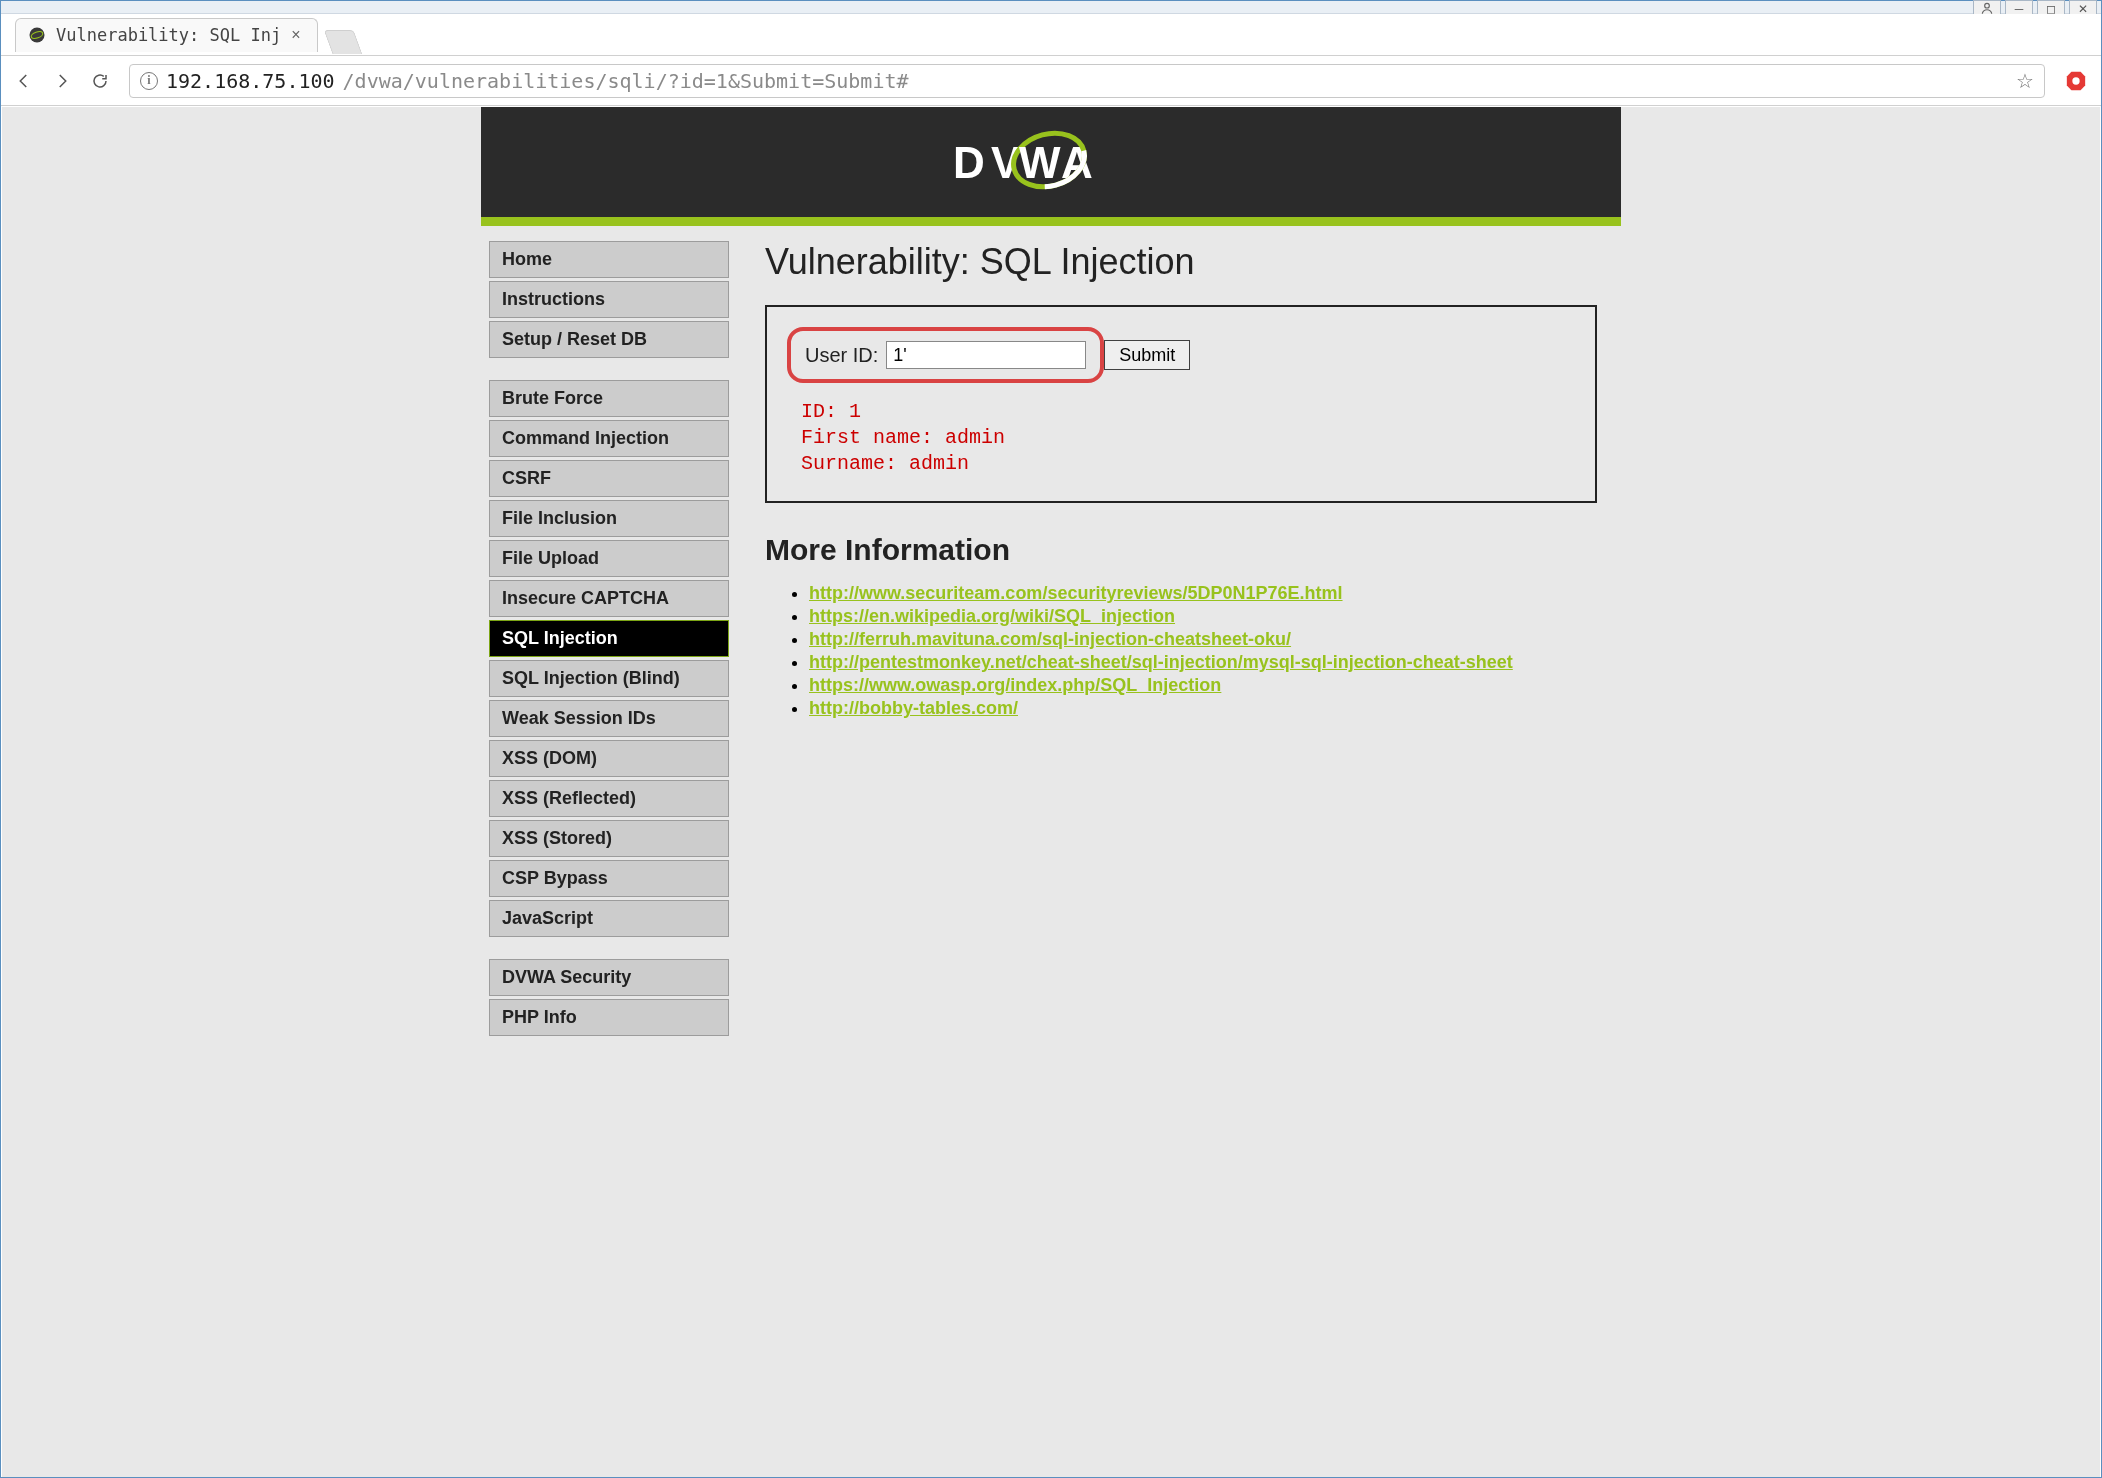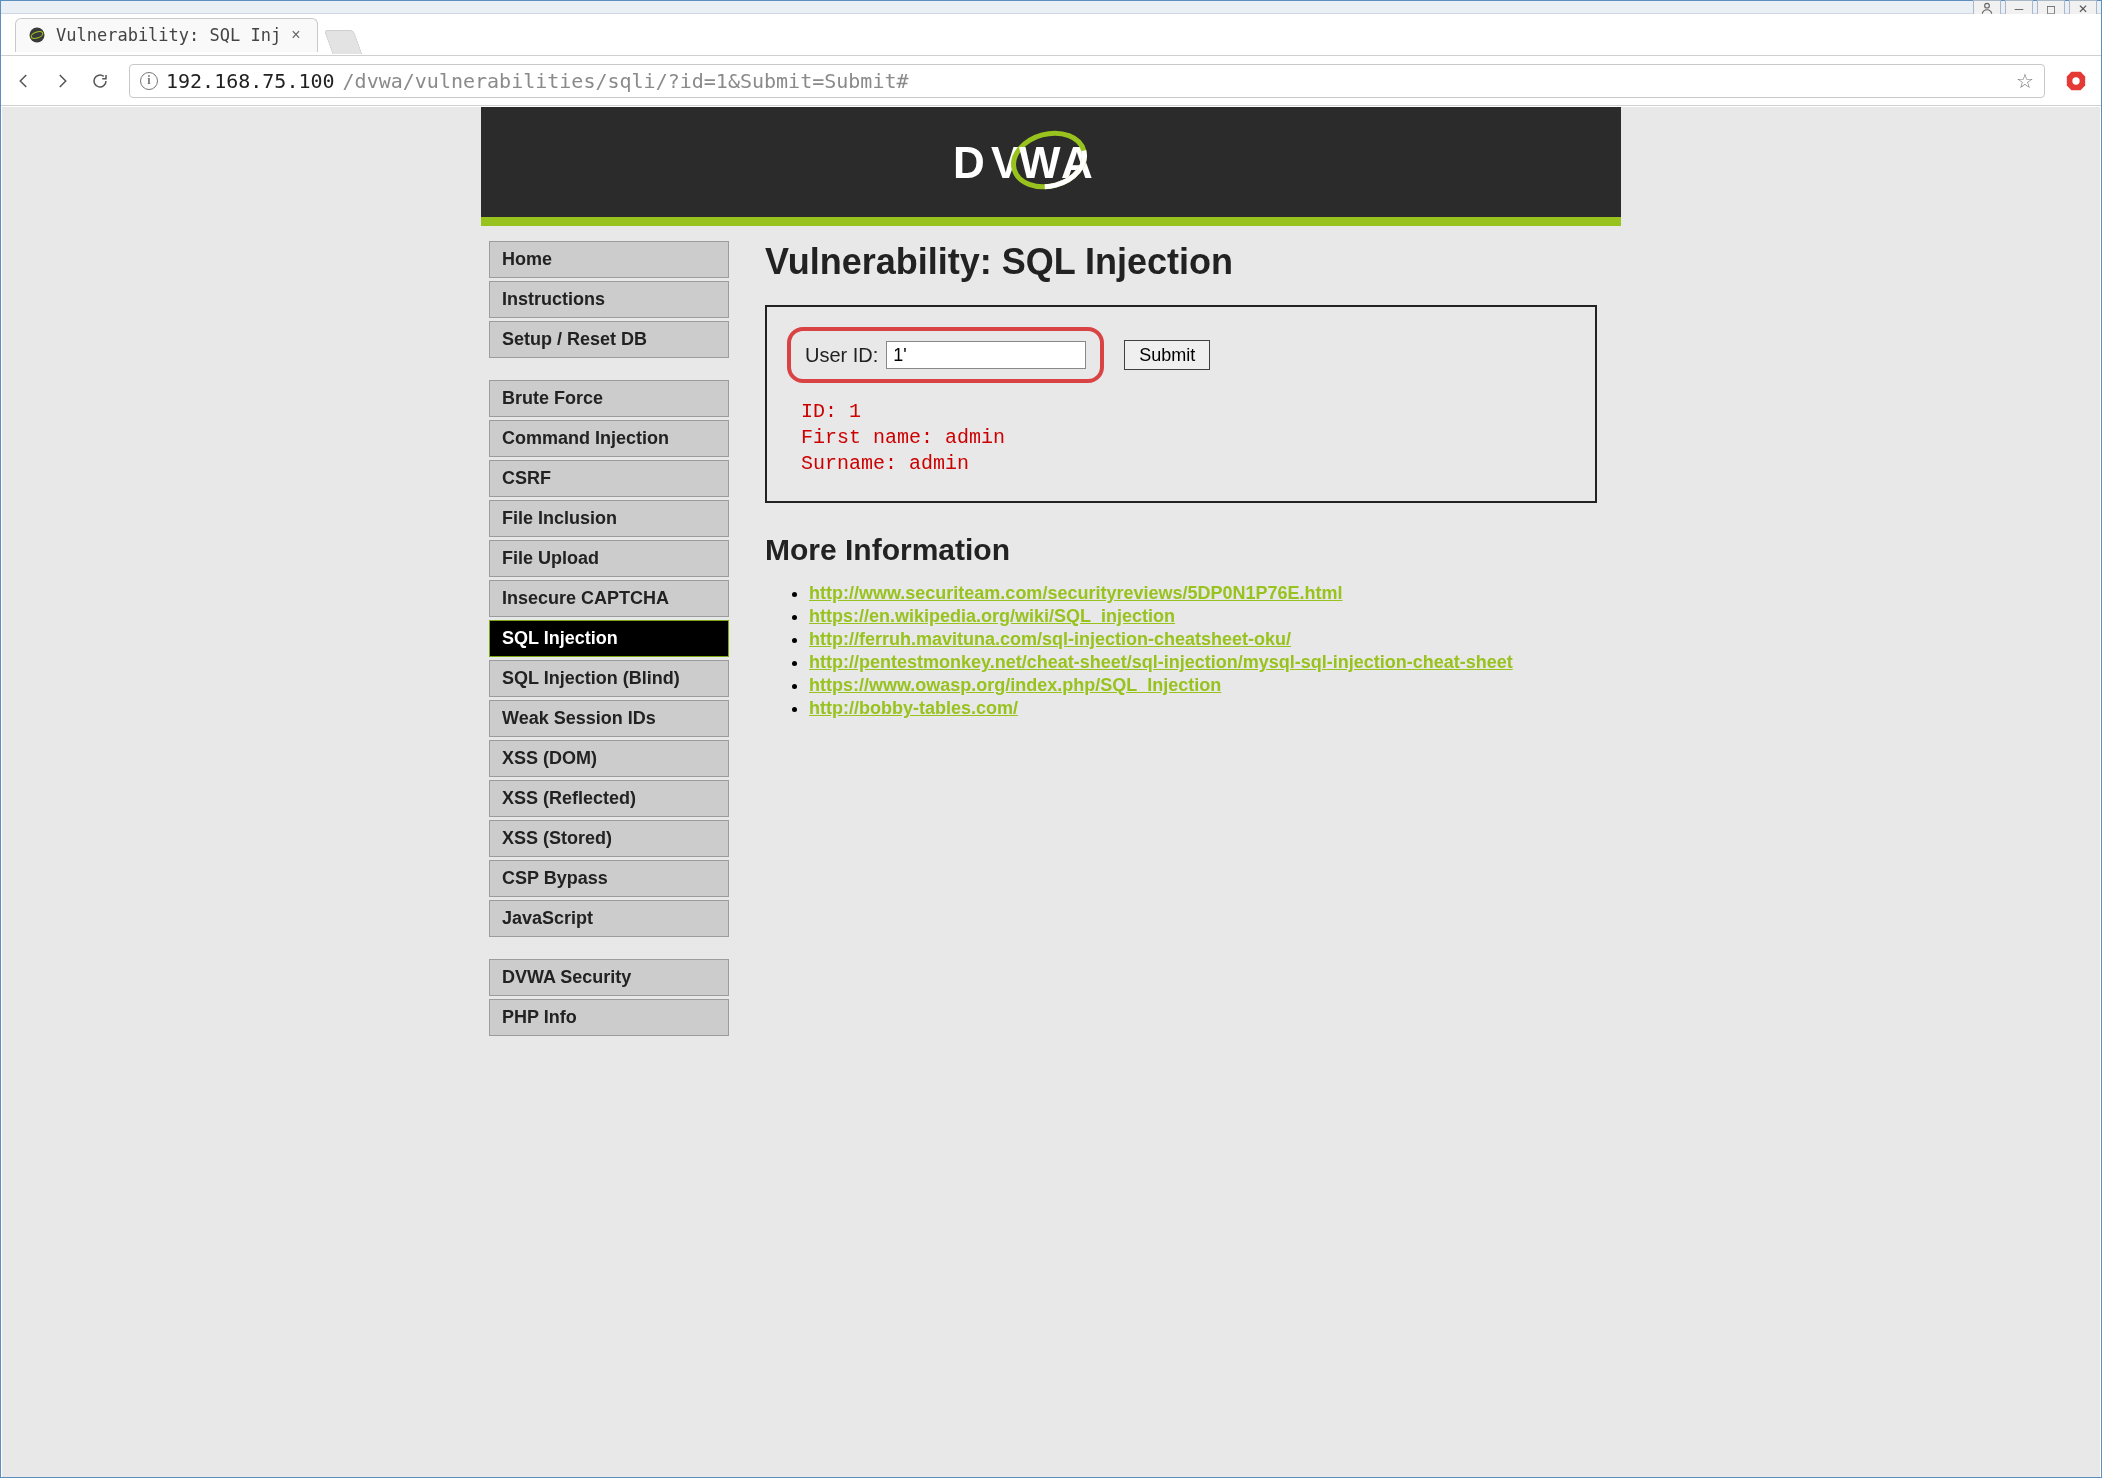--- a/index.html
+++ b/index.html
@@ -51,24 +51,24 @@
   .dvwa-accent { height: 9px; background: #98c21d; }
 
   
   .dvwa-body { display:flex; padding-top: 15px; }
   .sidebar { width: 260px; padding-left: 8px; padding-right: 12px; }
   .menu-group { margin-bottom: 22px; }
   .menu-item { display:block; background: #cccccc; border: 1px solid #9c9c9c; padding: 7px 12px; margin-bottom: 3px; font-size: 18px; font-weight: bold; color:#222; cursor:pointer; }
   .menu-item.selected { background: #000000; color: #fff; border-color: #7da516; }
 
   .main-col { flex:1; padding-left: 24px; padding-right: 24px; }
-  .page-title { font-size: 36px; font-weight: bold; color:#222; margin-bottom: 22px; }
+  .page-title { font-size: 36px; font-weight: normal; color:#222; margin-bottom: 22px; }
 
   .vuln-box { border: 2px solid #222; padding: 20px 20px 24px 20px; margin-bottom: 30px; }
-  .form-row { display:flex; align-items:center; gap: 20px; }
+  .form-row { display:flex; align-items:center; gap: 0; }
   .highlight-frame { border: 4px solid #d94343; border-radius: 16px; padding: 10px 14px 10px 14px; display:inline-flex; align-items:center; gap: 8px; }
   .form-label { font-size: 20px; color:#222; }
   .uid-input { width: 200px; height: 28px; border: 1px solid #888; padding: 2px 6px; font-size: 18px; font-family: Arial; }
   .submit-btn { height: 30px; padding: 0 14px; border: 1px solid #404040; background: #efefef; font-size: 18px; cursor:pointer; }
 
   .result-pre { margin-top: 16px; margin-left: 14px; font-family: "SimSun", "Courier New", monospace; font-size: 20px; color: #cc0000; line-height: 1.3; white-space: pre; }
 
   .more-info-title { font-size: 30px; font-weight: bold; color:#222; margin-bottom: 16px; }
   .info-list { list-style: disc; padding-left: 44px; }
   .info-list li { margin: 2px 0; font-size: 18px; }

